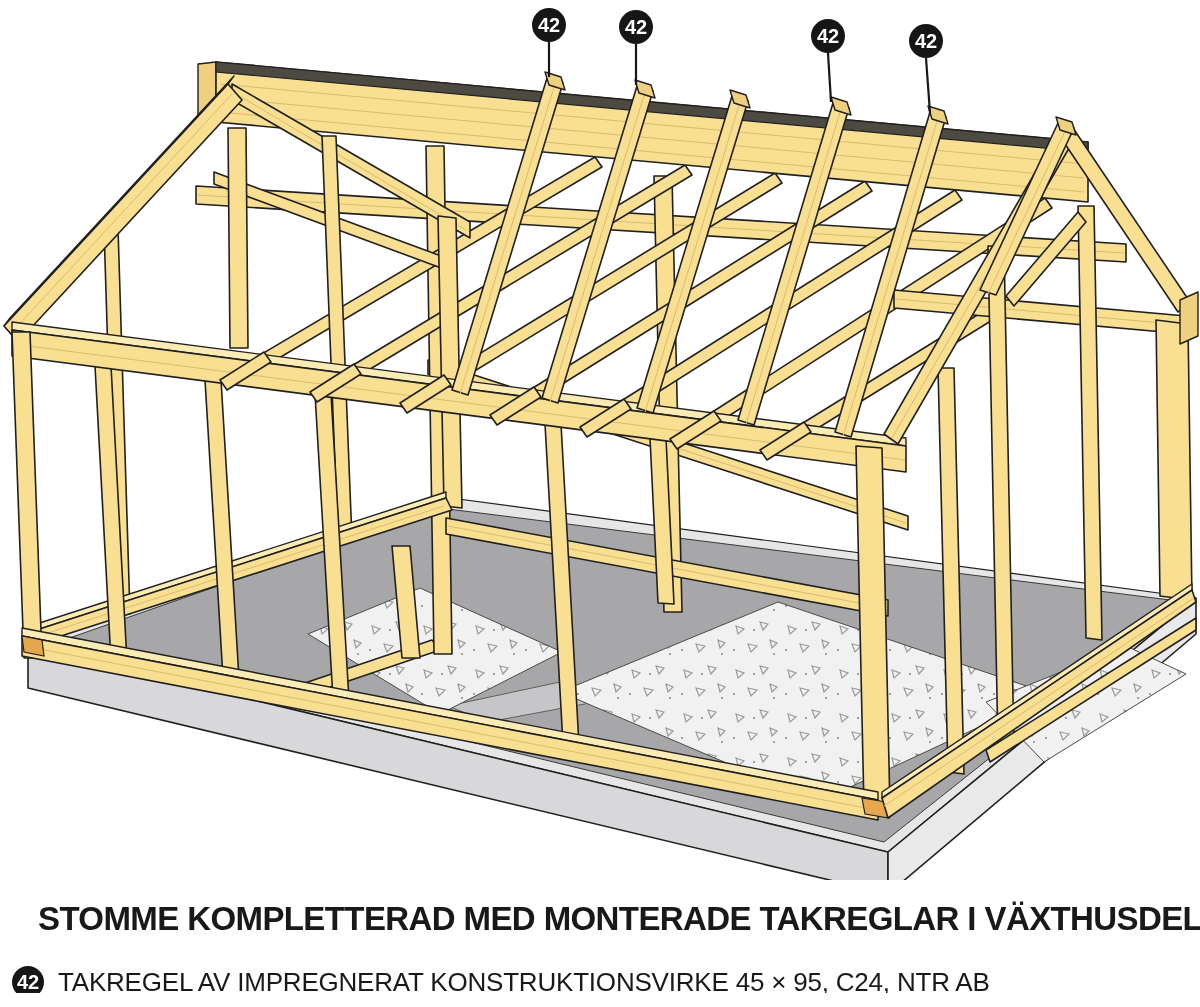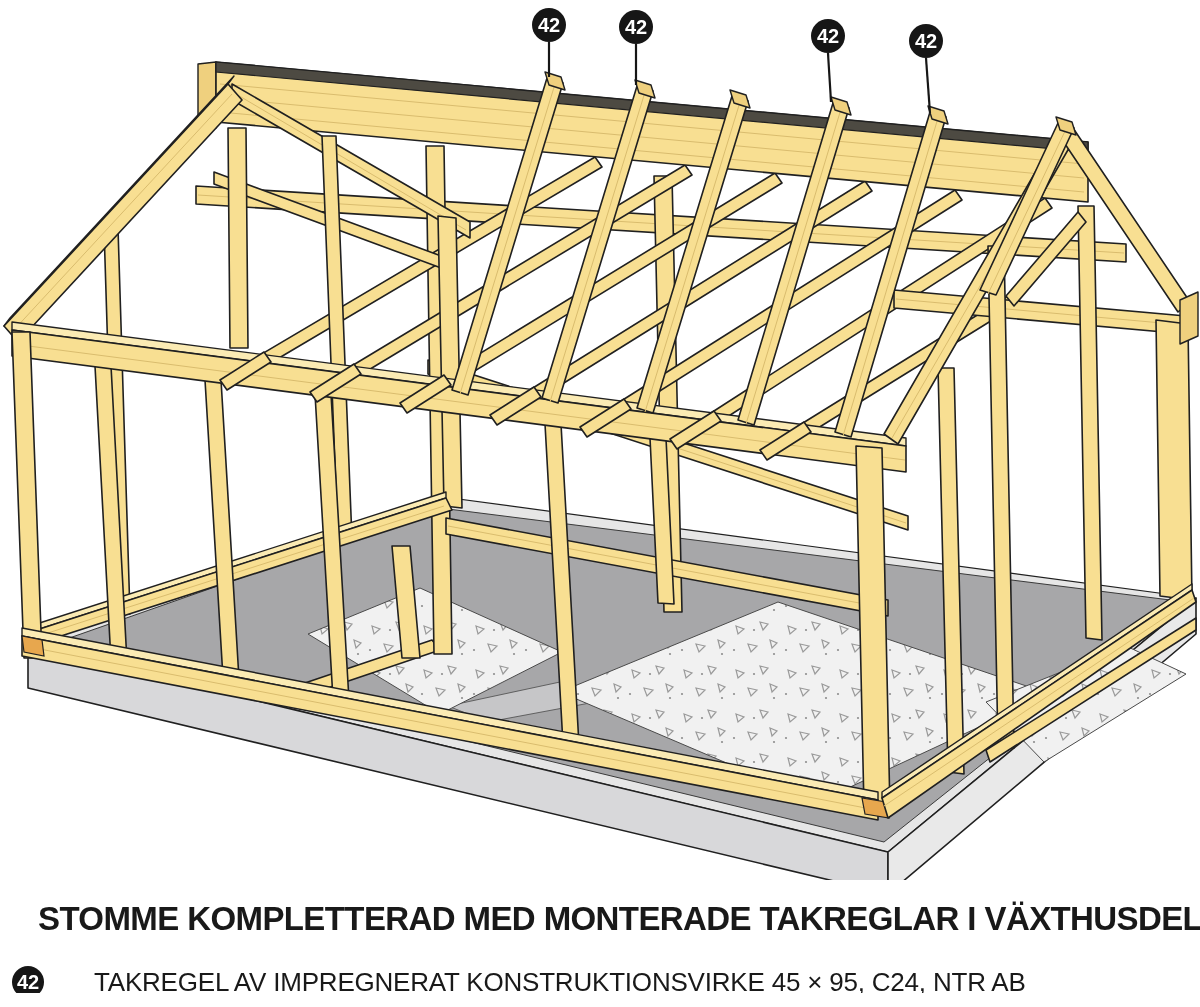--- a/index.html
+++ b/index.html
@@ -27,21 +27,21 @@
   .orangecap{fill:var(--orange);stroke:var(--outline);stroke-width:1.2;}
   .leader{stroke:var(--badge);stroke-width:2.2;fill:none;}
   .badge-circle{fill:var(--badge);}
   .badge-num{fill:#fff;font-family:"Liberation Sans",sans-serif;font-weight:bold;font-size:20px;
              text-anchor:middle;}
   #caption-title{position:absolute;left:14px;top:900px;width:1180px;color:var(--text);
      font-size:33px;font-weight:800;letter-spacing:-.6px;white-space:nowrap;margin-left:24px;}
   #legend-row{position:absolute;left:12px;top:966px;display:flex;align-items:center;gap:14px;}
   #legend-badge{width:32px;height:32px;border-radius:50%;background:var(--badge);color:#fff;
      font-size:20px;font-weight:bold;display:flex;align-items:center;justify-content:center;}
-  #legend-text{color:var(--text);font-size:26px;font-weight:400;letter-spacing:-.2px;white-space:nowrap;margin-left:36px;}
+  #legend-text{color:var(--text);font-size:26px;font-weight:400;letter-spacing:-.2px;white-space:nowrap;}
 </style>
 </head>
 <body>
 
 <div id="page">
   <svg id="scene" width="1200" height="880" viewBox="0 0 1200 880">
     <defs>
       <pattern id="gravelpat" width="52" height="44" patternUnits="userSpaceOnUse">
         <rect width="52" height="44" fill="var(--gravel)"></rect>
         <path d="M8,10 L16,13 L10,18 Z" fill="none" stroke="var(--gravel-mark)" stroke-width="1.2"></path>

